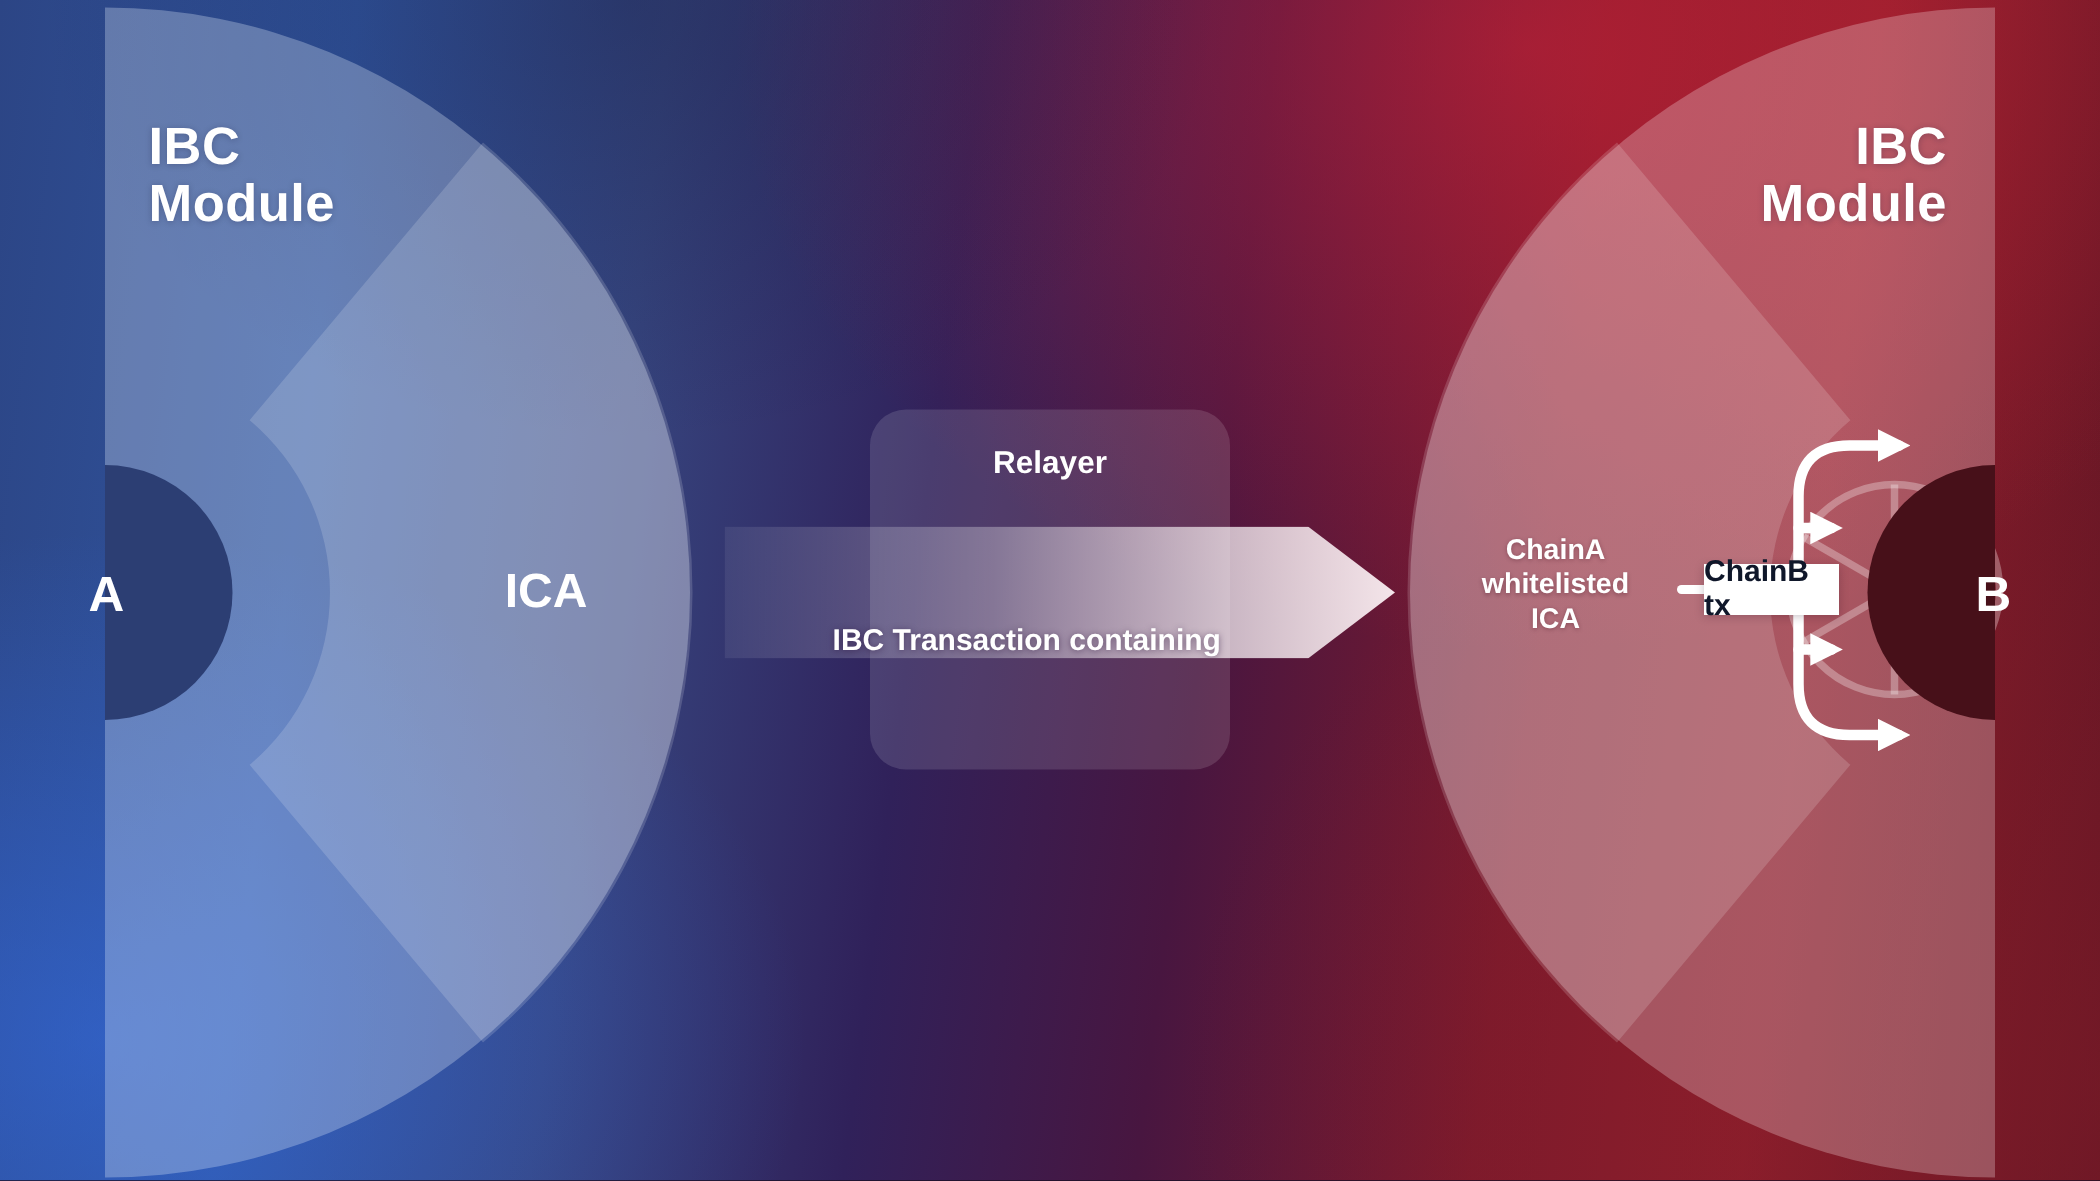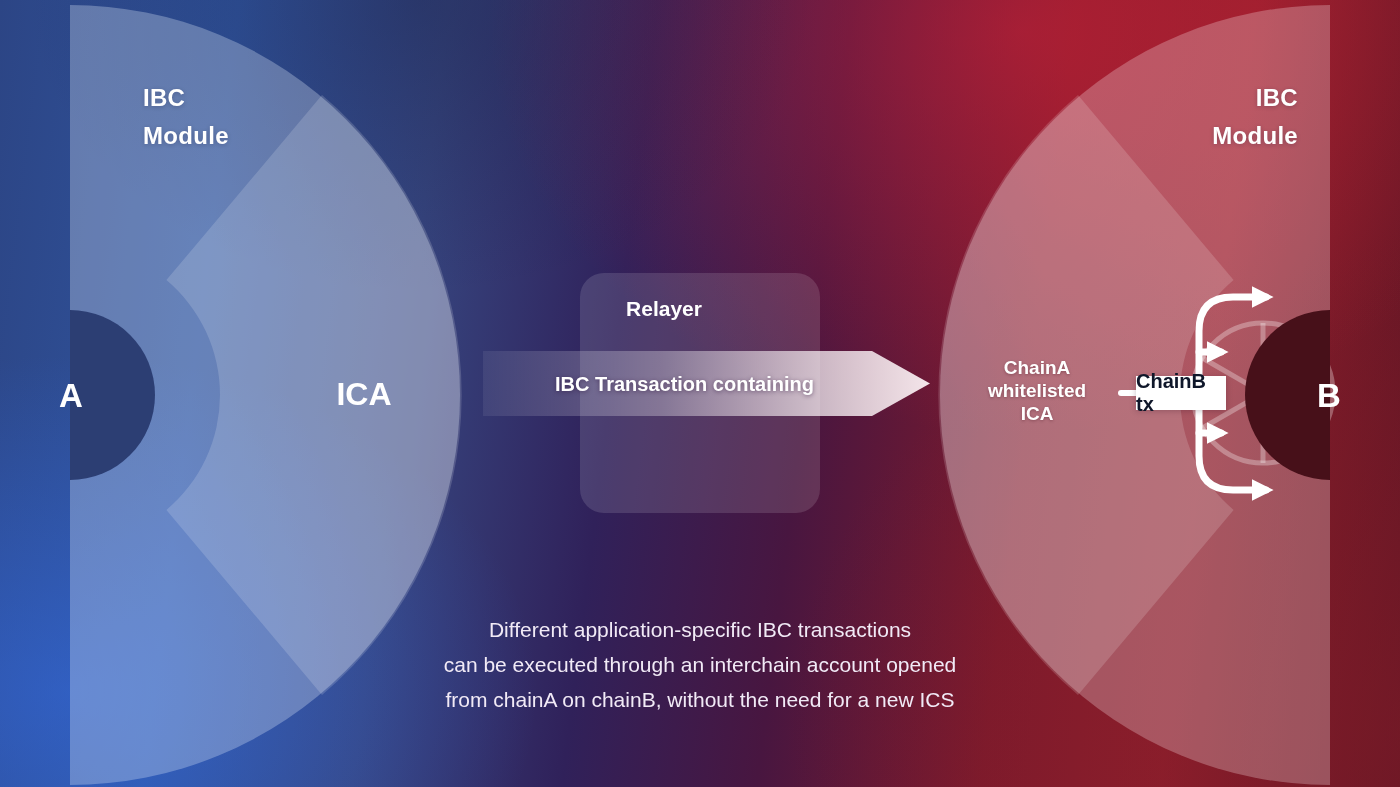--- a/index.html
+++ b/index.html
@@ -14,36 +14,36 @@
       radial-gradient(720px 520px at 5% 88%, rgba(52,112,238,0.50), rgba(52,112,238,0) 65%),
       radial-gradient(560px 420px at 30% 0%, rgba(20,25,60,0.35), rgba(20,25,60,0) 70%),
       radial-gradient(820px 620px at 73% 4%, rgba(220,36,58,0.50), rgba(220,36,58,0) 65%),
       radial-gradient(900px 700px at 101% 92%, rgba(130,28,40,0.55), rgba(130,28,40,0) 70%),
       linear-gradient(97deg, #2c4585 0%, #30549e 16%, #36457f 30%, #30215a 44%, #481640 57%, #7d1a2c 72%, #8e1e2c 84%, #5f1524 100%);
   }
   .abs { position: absolute; }
   svg.layer { position: absolute; left: 0; top: 0; z-index: 1; }
   .label { position: absolute; z-index: 3; font-weight: 700; white-space: nowrap; }
   .centered { transform: translate(-50%, -50%); text-align: center; }
-  .module-title { font-size: 24px; line-height: 38px; letter-spacing: 0.3px;
-                  text-shadow: 0 1px 4px rgba(20,20,50,0.25); margin-left: 44px; }
+  .module-title { font-size: 35px; line-height: 38px; letter-spacing: 0.3px;
+                  text-shadow: 0 1px 4px rgba(20,20,50,0.25); }
   .node-letter { font-size: 33px; }
   .ica-title { font-size: 32px; }
   .wedge-label { font-size: 19px; line-height: 23px; text-shadow: 0 1px 3px rgba(60,15,30,0.35); }
   .relayer-box {
     left: 580px; top: 273px; width: 240px; height: 240px;
     border-radius: 24px; background: rgba(255,255,255,0.13); z-index: 2;
   }
   .relayer-title { font-size: 21px; }
   .arrow-banner {
-    left: 483px; top: 351px; width: 447px; height: 65px; z-index: 4;
+    left: 483px; top: 351px; width: 447px; height: 88px; z-index: 4;
     background: linear-gradient(90deg, rgba(255,255,255,0.07) 0%, rgba(255,255,255,0.30) 40%,
                 rgba(255,250,252,0.70) 75%, rgba(255,246,249,0.92) 100%);
     clip-path: polygon(0 0, 389px 0, 100% 50%, 389px 100%, 0 100%);
-    display: flex; align-items: center; justify-content: center;
+    display: flex; align-items: flex-end; justify-content: center;
   }
   .arrow-text {
     font-weight: 700; font-size: 20px; line-height: 24px; text-align: center;
     padding-right: 44px; color: #ffffff;
     text-shadow: 0 1px 4px rgba(45,20,60,0.55);
   }
   .tx-badge {
     left: 1136px; top: 376px; width: 90px; height: 34px; z-index: 5;
     background: #ffffff; border-radius: 0;
     display: flex; align-items: center; justify-content: center;
@@ -94,40 +94,35 @@
   </svg>
 
   <div class="label module-title" style="left:99px; top:79px;">
     <div>IBC</div>
     <div>Module</div>
   </div>
   <div class="label node-letter centered" style="left:71px; top:396px;">A</div>
   <div class="label ica-title centered" style="left:364px; top:394px;">ICA</div>
 
   <div class="abs relayer-box"></div>
-  <div class="label relayer-title centered" style="left:664px; top:309px;">Relayer</div>
+  <div class="label relayer-title centered" style="left:700px; top:309px;">Relayer</div>
 
   <div class="abs arrow-banner">
     <div class="arrow-text">
       <div>IBC Transaction containing</div>
     </div>
   </div>
 
   <div class="label module-title" style="right:102px; top:79px; text-align:right;">
     <div>IBC</div>
     <div>Module</div>
   </div>
   <div class="label node-letter centered" style="left:1329px; top:396px;">B</div>
   <div class="label wedge-label centered" style="left:1037px; top:390px;">
     <div>ChainA</div>
     <div>whitelisted</div>
     <div>ICA</div>
   </div>
 
   <div class="abs tx-badge">ChainB tx</div>
 
-  <div class="abs caption">
-    <div>Different application-specific IBC transactions</div>
-    <div>can be executed through an interchain account opened</div>
-    <div>from chainA on chainB, without the need for a new ICS</div>
-  </div>
 
 </div>
 
 </body></html>

